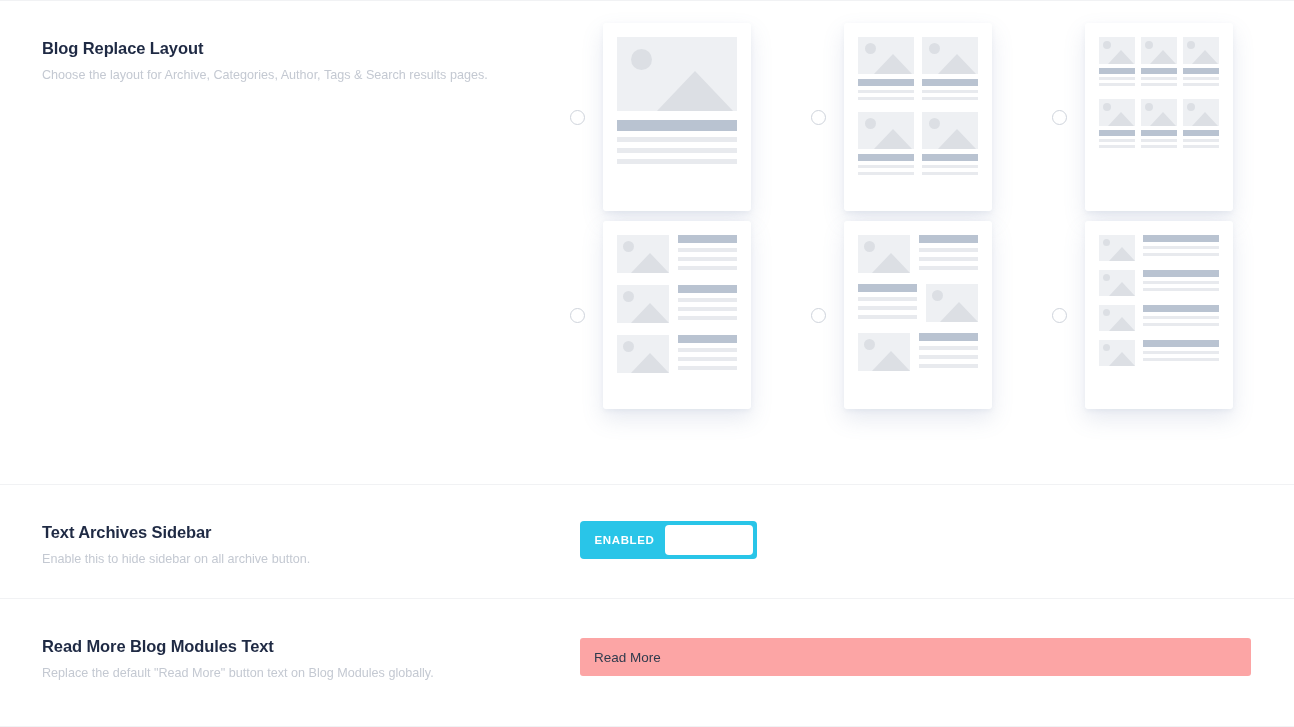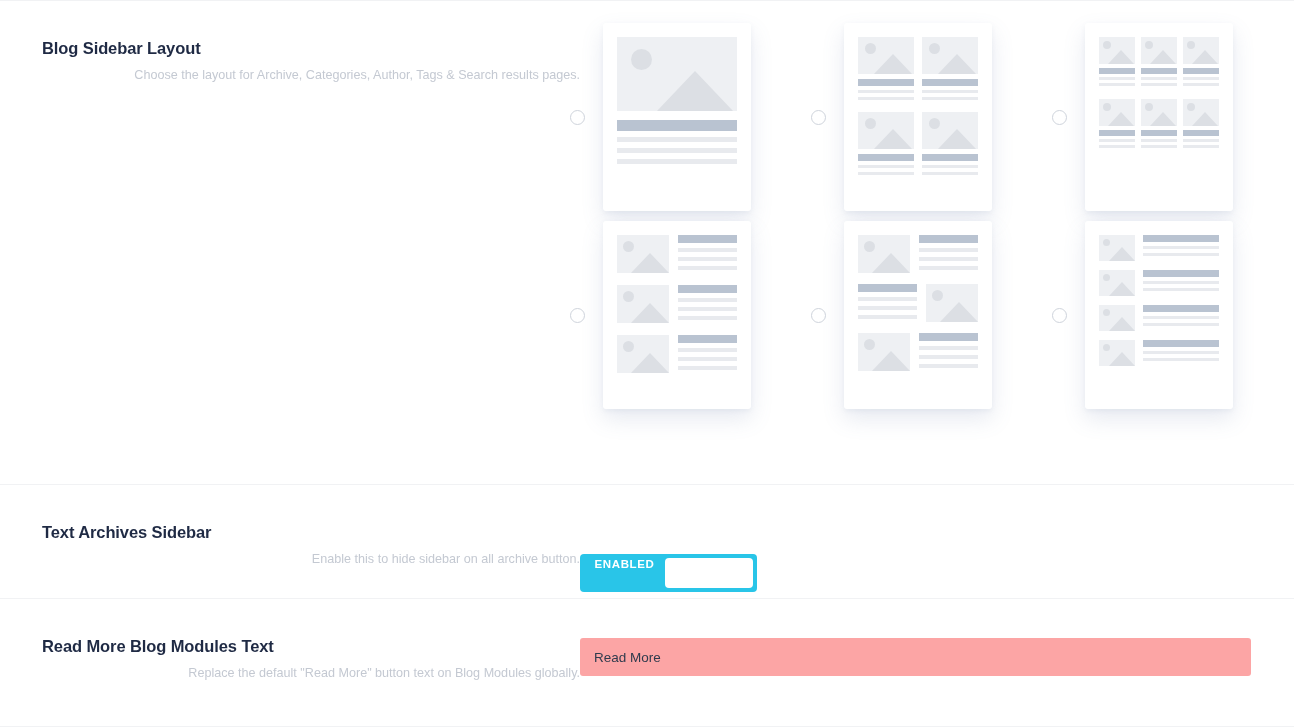--- a/index.html
+++ b/index.html
@@ -30,21 +30,20 @@
     font-weight: bold;
     color: #1f2a44;
     letter-spacing: -0.1px;
     line-height: 1.2;
   }
   .section-desc {
     font-size: 12.6px;
     color: #c4c9d2;
     margin-top: 8px;
     line-height: 1.3;
-    text-align: right;
   }
 
   
   #sec-layout { height: 484px; padding-top: 38px; }
   #sec-layout .section-label { padding-top: 0; }
 
   .layout-grid {
     position: absolute;
     left: 570px;
     top: 22px;
@@ -166,23 +165,23 @@
 
   .toggle {
     position: absolute;
     left: 580px;
     top: 521px;
     width: 177px;
     height: 38px;
     background: #29c5e8;
     border-radius: 4px;
     display: flex;
+    align-items: center;
     padding: 4px;
     cursor: pointer;
-    margin-top: 33px;
   }
   .toggle-text {
     flex: 1;
     text-align: center;
     color: #ffffff;
     font-size: 11.5px;
     font-weight: bold;
     letter-spacing: 0.6px;
   }
   .toggle-knob {
@@ -218,21 +217,21 @@
     height: 1px;
     background: #f1f2f4;
   }
 </style>
 </head>
 <body>
 
 <div class="section" id="sec-layout">
 
   <div class="section-label">
-    <div class="section-title">Blog Sidebar Layout</div>
+    <div class="section-title">Blog Replace Layout</div>
     <div class="section-desc">Choose the layout for Archive, Categories, Author, Tags &amp; Search results pages.</div>
   </div>
 
   <div class="layout-grid">
 
     <div class="layout-row">
 
       <div class="layout-choice">
         <span class="radio"></span>
         <div class="preview-card cardA">

